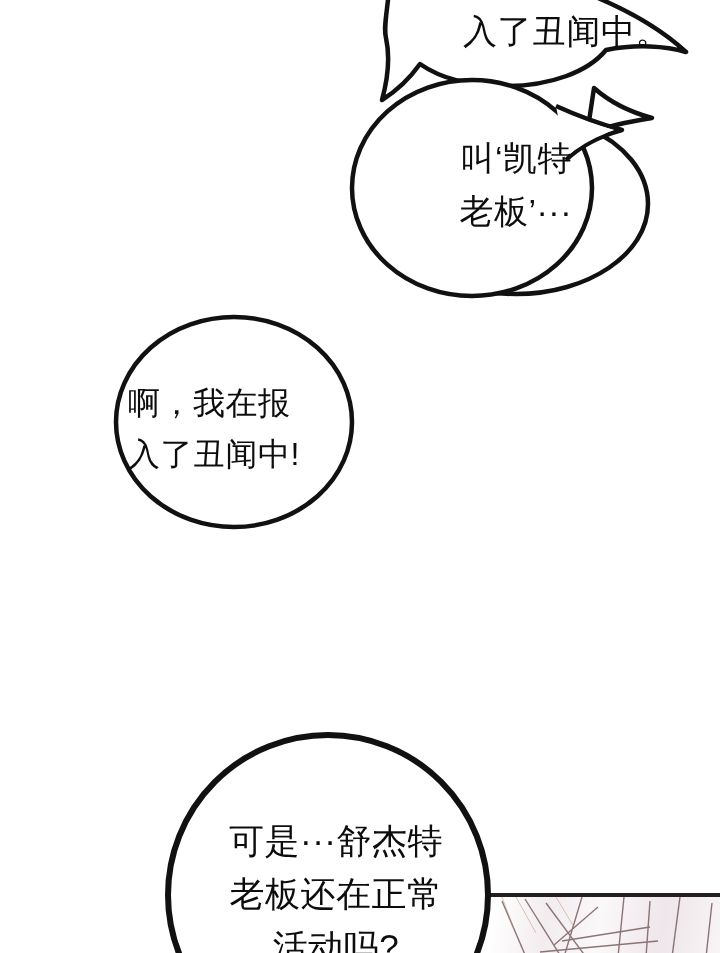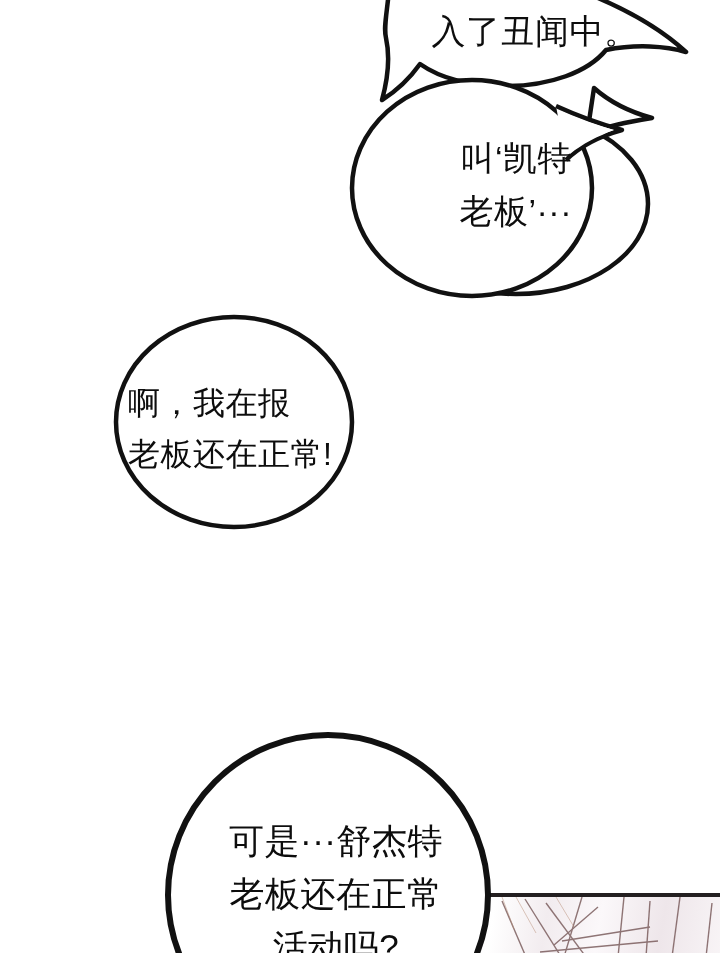--- a/index.html
+++ b/index.html
@@ -178,25 +178,25 @@
              C648,172 624,144 588,128 Z" fill="#ffffff" stroke="#111111" stroke-width="4.5" stroke-linejoin="round"></path>
     <ellipse cx="472" cy="188" rx="120" ry="108" fill="#ffffff" stroke="#111111" stroke-width="4.5"></ellipse>
     <path d="M556,106 C578,116 600,124 622,130 C600,136 580,146 566,160" fill="#ffffff" stroke="#111111" stroke-width="4.5" stroke-linejoin="round"></path>
     <path d="M558,110 C576,118 596,125 614,130 C598,136 582,144 570,154 Z" fill="#ffffff" stroke="none"></path>
 
     <ellipse cx="234" cy="422" rx="118" ry="105" fill="#ffffff" stroke="#111111" stroke-width="4.5"></ellipse>
 
     <ellipse cx="328" cy="895" rx="160" ry="160" fill="#ffffff" stroke="#111111" stroke-width="6"></ellipse>
   </svg>
 
-  <div class="bubble-text" style="left:400px; top:9px; width:270px; font-size:34px; line-height:44px; text-align:center;">入了丑闻中。</div>
+  <div class="bubble-text" style="left:400px; top:9px; width:270px; font-size:34px; line-height:44px; text-align:right;">入了丑闻中。</div>
 
   <div class="bubble-text" style="left:382px; top:132px; width:190px; font-size:34px; line-height:53px; text-align:right;">叫‘凯特
 老板’···</div>
 
   <div class="bubble-text" style="left:128px; top:378px; width:220px; font-size:32px; line-height:51px; text-align:left;">啊，我在报
-老板还在正常!</div>
+入了丑闻中!</div>
 
   <div class="bubble-text" style="left:206px; top:814px; width:260px; font-size:35px; line-height:53px; text-align:center;">可是···舒杰特
 老板还在正常
 活动吗?</div>
 
 </div>
 
 </body></html>

